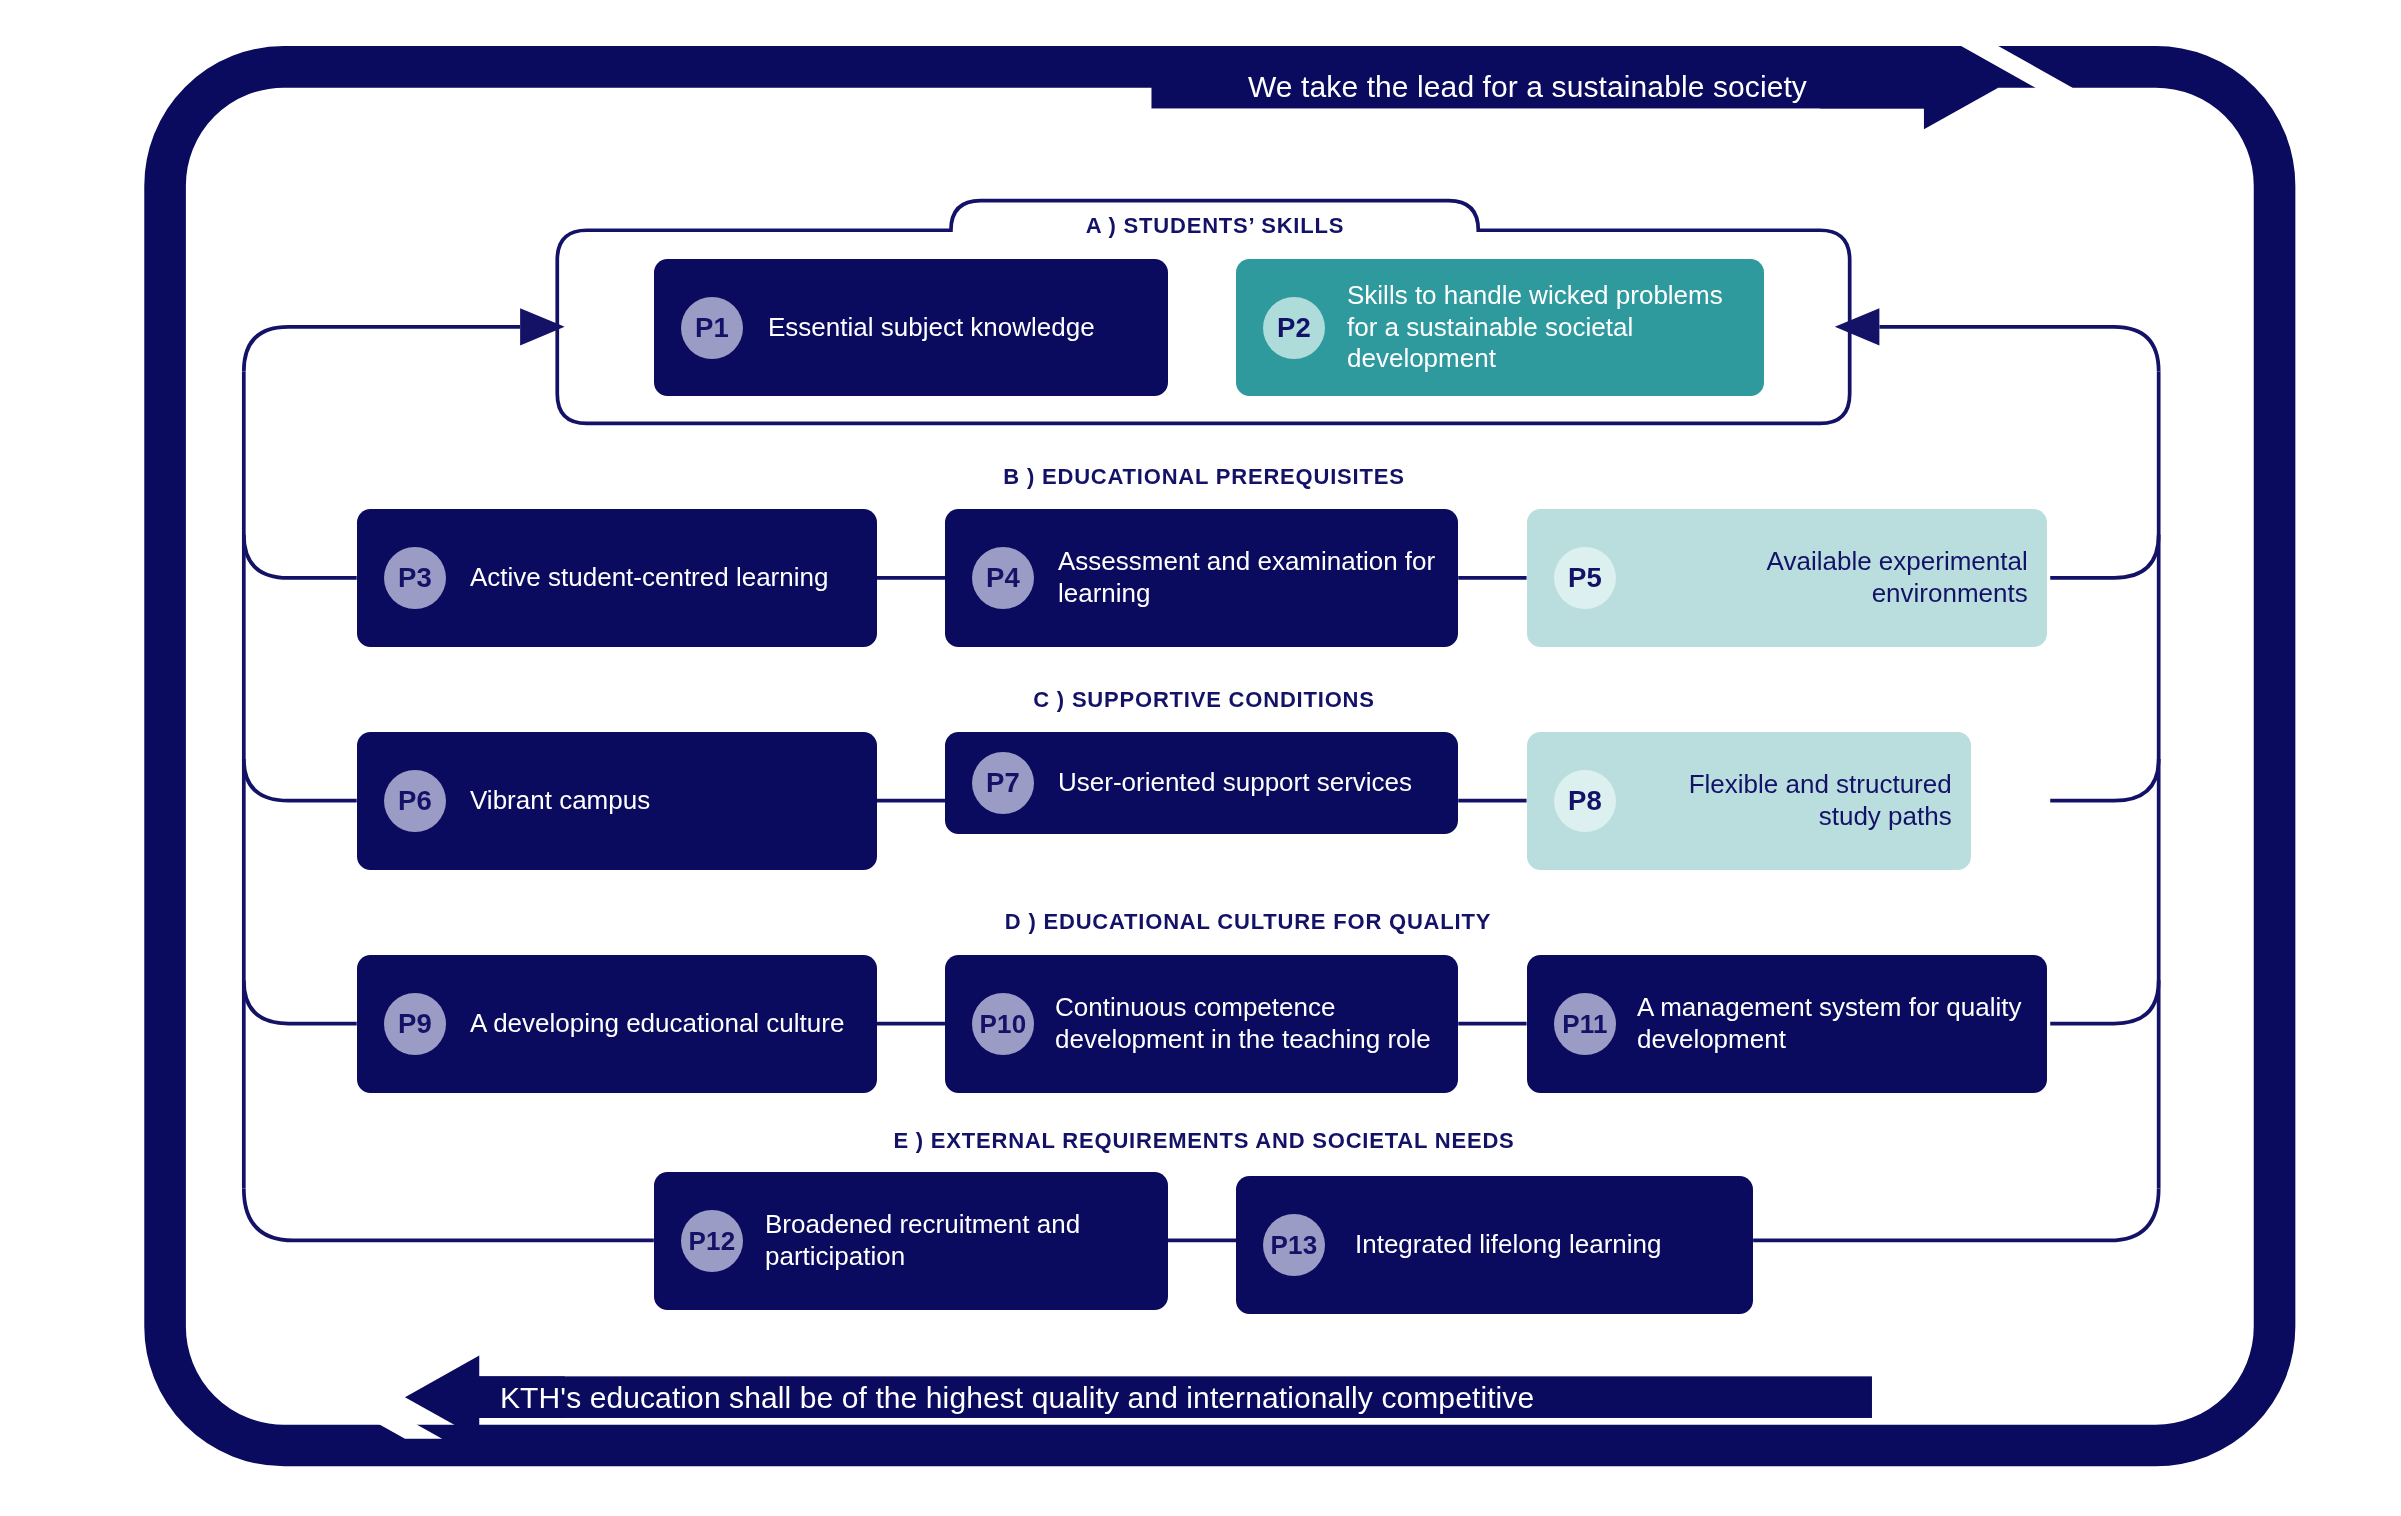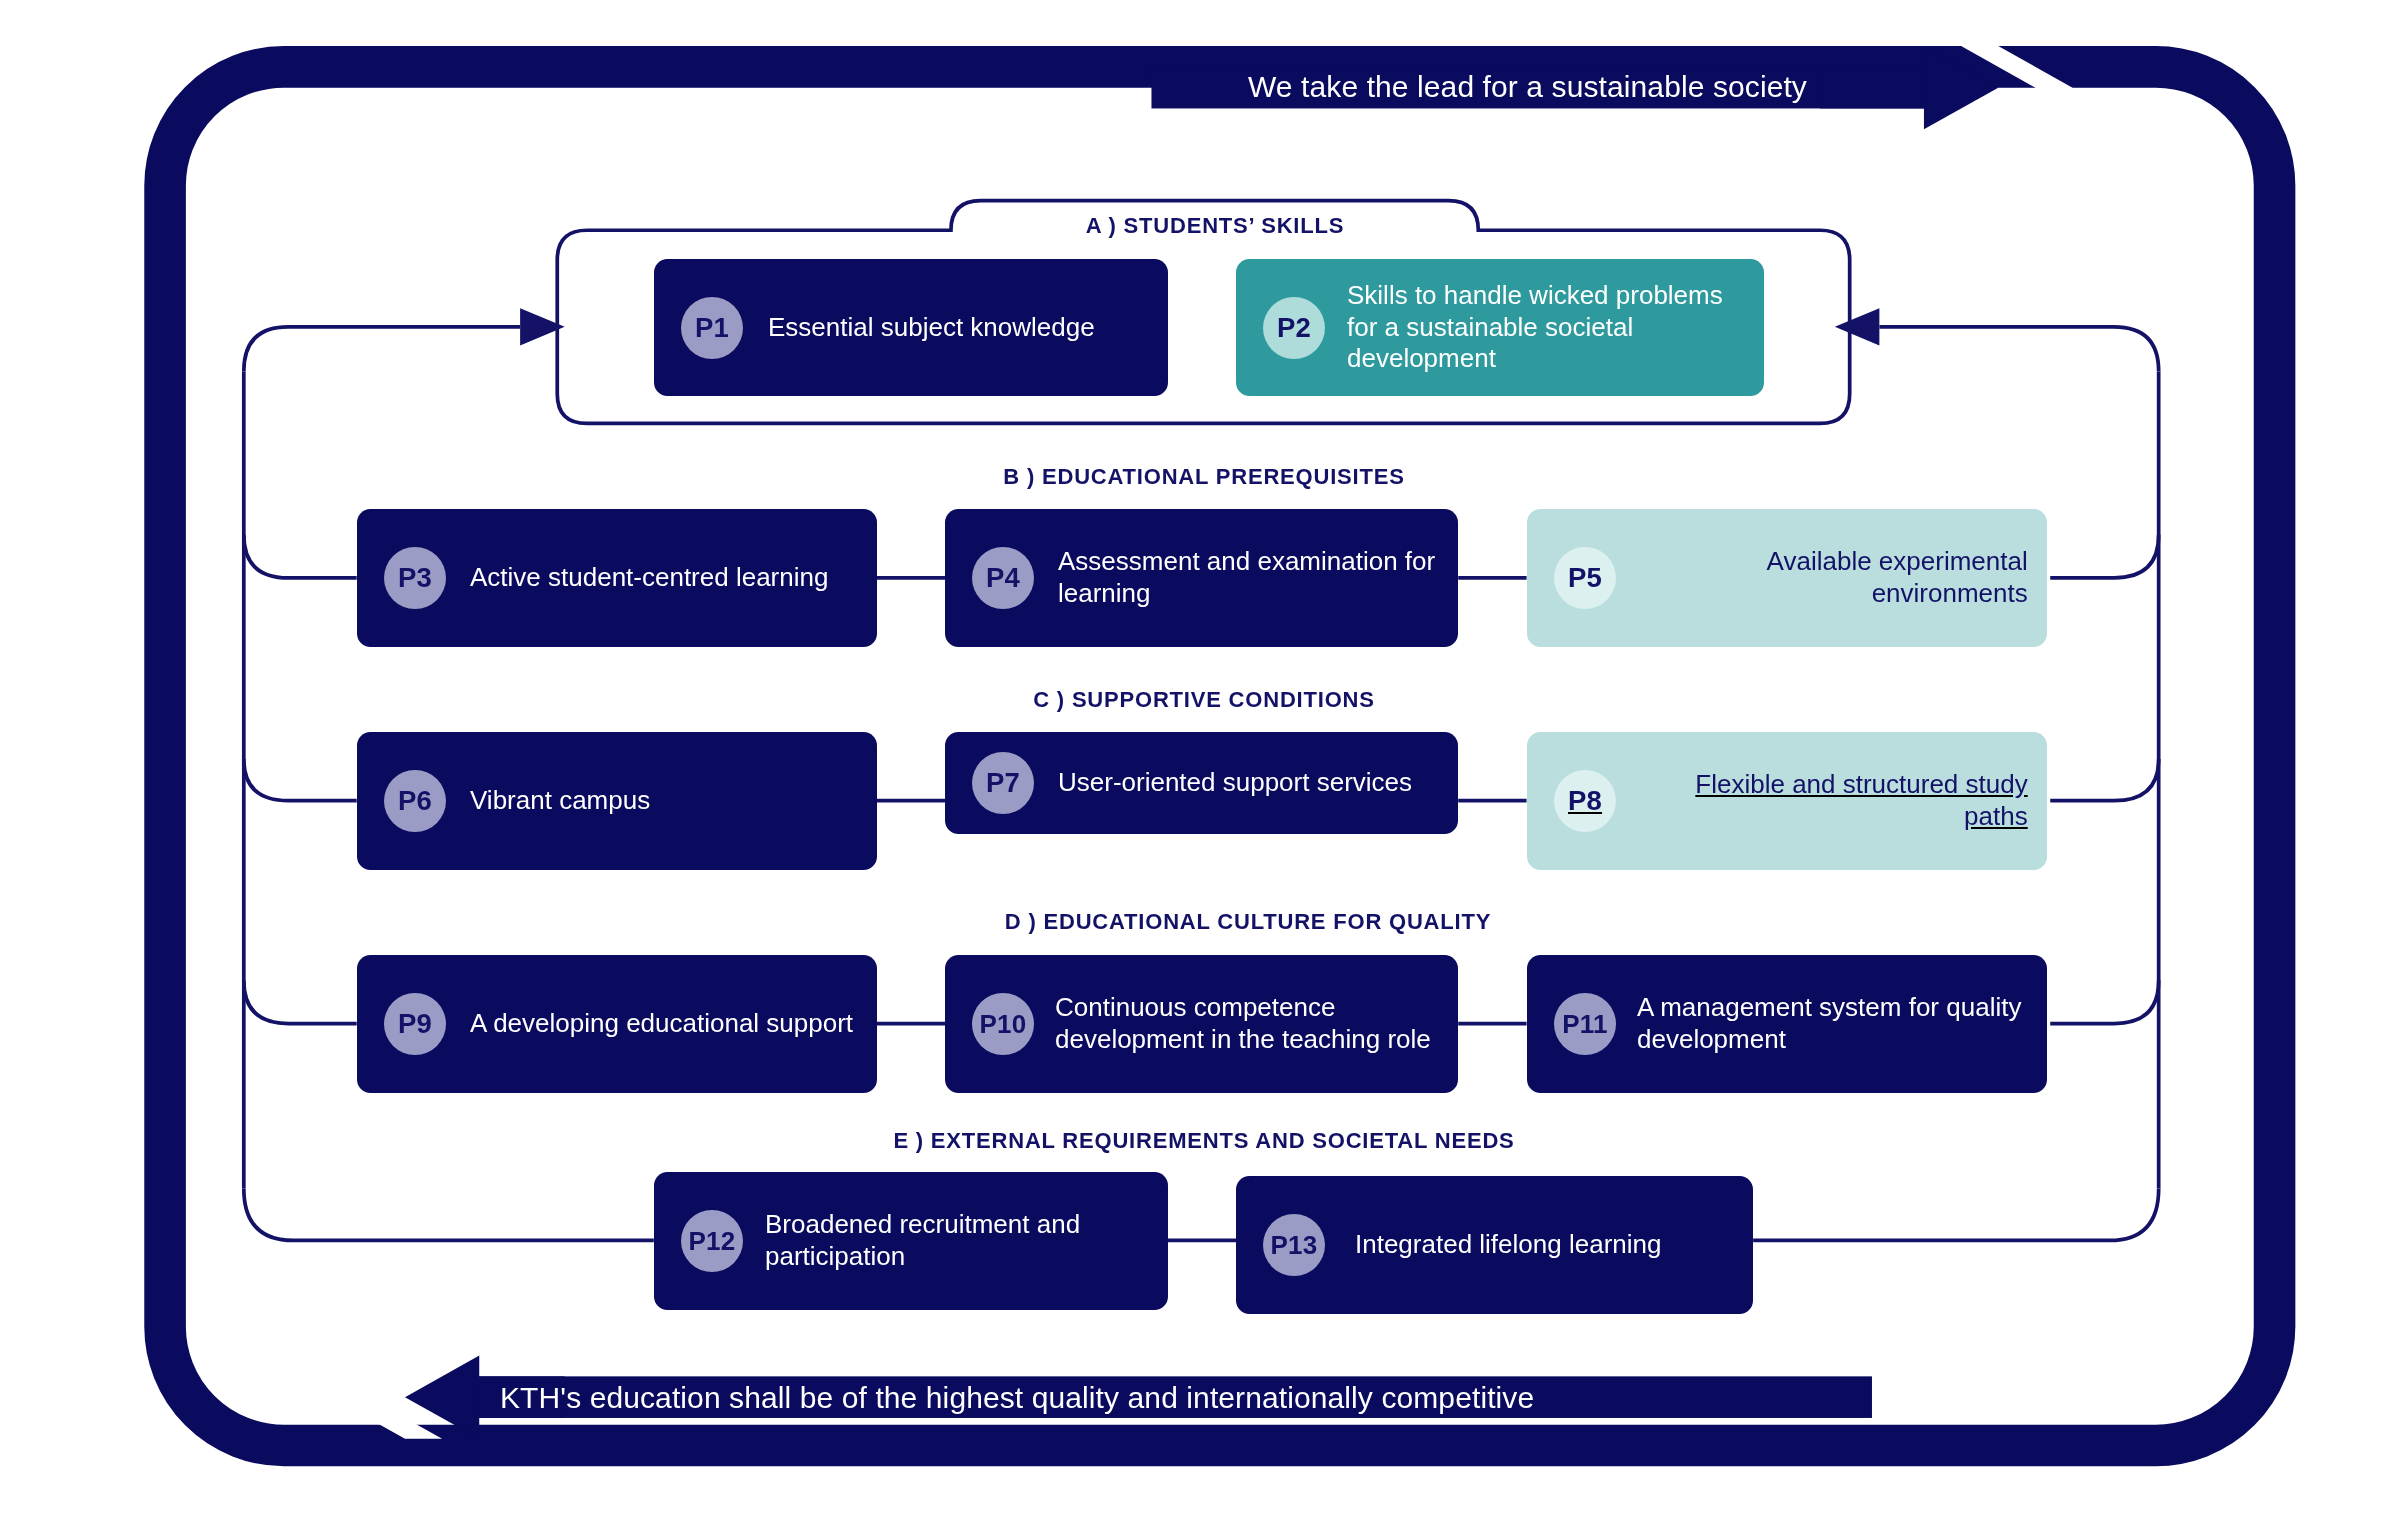--- a/index.html
+++ b/index.html
@@ -208,28 +208,28 @@
   <div class="card navy" style="left:357px; top:732px; width:520px; height:138px; padding:0 22px 0 27px; gap:24px;">
     <div class="badge lav" style="width:62px;height:62px;font-size:27.5px;">P6</div>
     <div class="card-label">Vibrant campus</div>
   </div>
 
   <div class="card navy" style="left:945px; top:732px; width:513px; height:102px; padding:0 19.3px 0 27px; gap:24px;">
     <div class="badge lav" style="width:62px;height:62px;font-size:27.5px;">P7</div>
     <div class="card-label">User-oriented support services</div>
   </div>
 
-  <div class="card paleteal" style="left:1527px; top:732px; width:520px; height:138px; padding:0 19.3px 0 27px; gap:24px;text-decoration:underline;">
+  <div class="card paleteal" style="left:1527px; top:732px; width:444px; height:138px; padding:0 19.3px 0 27px; gap:24px;">
     <div class="badge verylight" style="width:62px;height:62px;font-size:27.5px;">P8</div>
     <div class="card-label">Flexible and structured study paths</div>
   </div>
 
   <div class="card navy" style="left:357px; top:955px; width:520px; height:138px; padding:0 22px 0 27px; gap:24px;">
     <div class="badge lav" style="width:62px;height:62px;font-size:27.5px;">P9</div>
-    <div class="card-label">A developing educational support</div>
+    <div class="card-label">A developing educational culture</div>
   </div>
 
   <div class="card navy" style="left:945px; top:955px; width:513px; height:138px; padding:0 16.3px 0 27px; gap:21px;">
     <div class="badge lav" style="width:62px;height:62px;font-size:26px;">P10</div>
     <div class="card-label">Continuous competence development in the teaching role</div>
   </div>
 
   <div class="card navy" style="left:1527px; top:955px; width:520px; height:138px; padding:0 16.3px 0 27px; gap:21px;">
     <div class="badge lav" style="width:62px;height:62px;font-size:26px;">P11</div>
     <div class="card-label">A management system for quality development</div>

